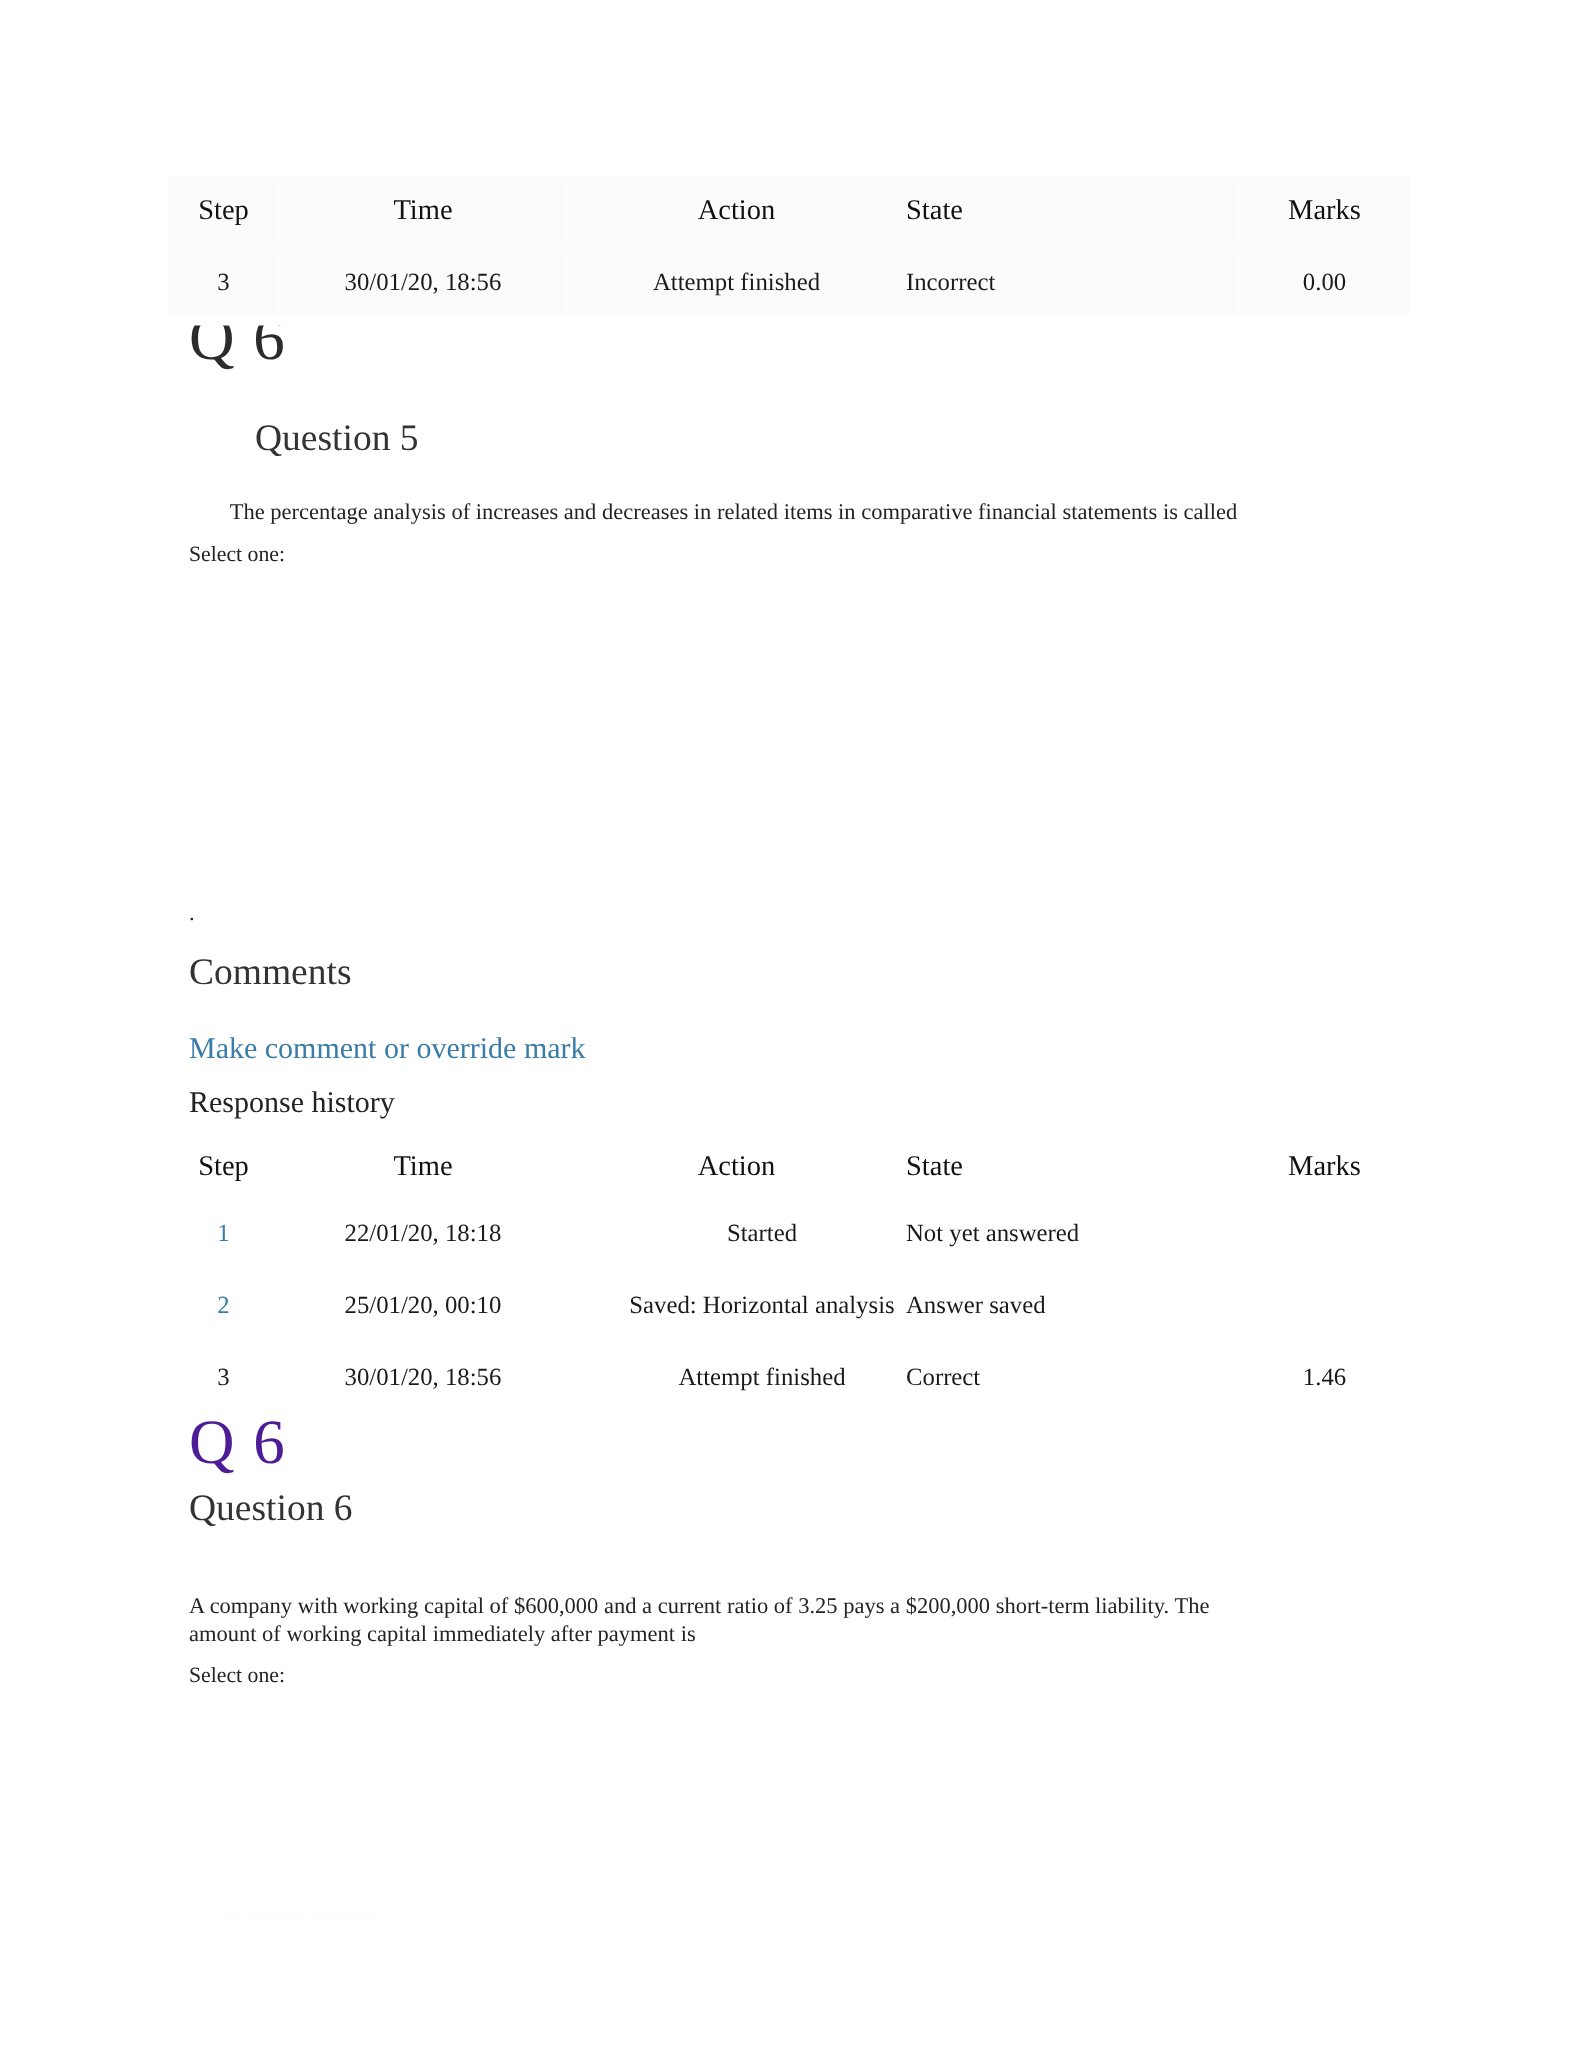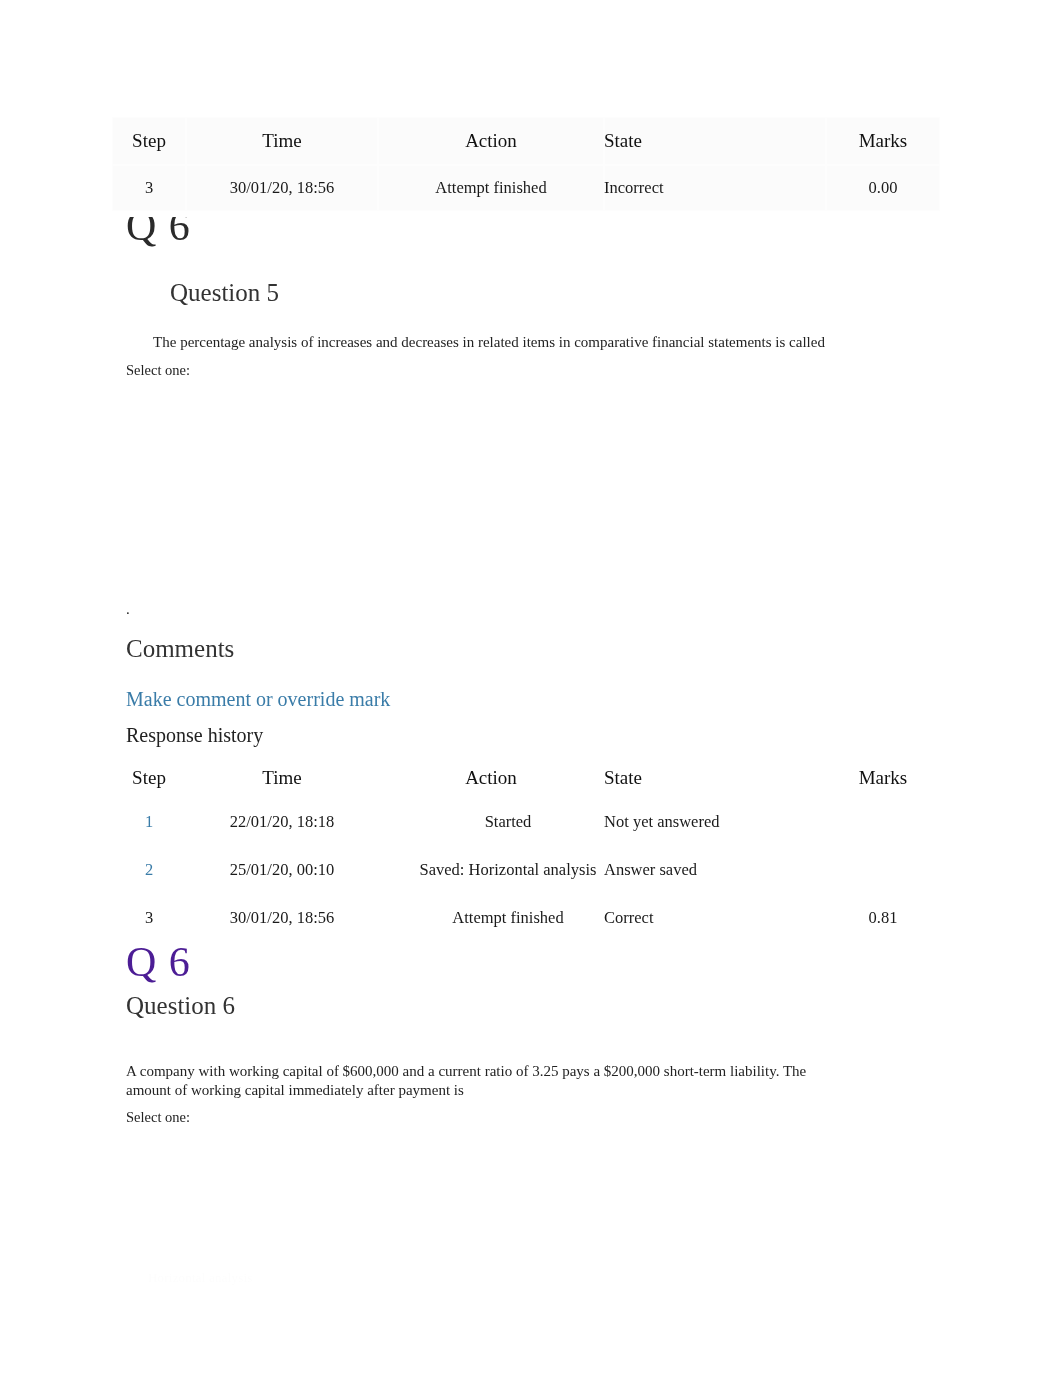--- a/index.html
+++ b/index.html
@@ -238,21 +238,21 @@
         <td class="c-time">25/01/20, 00:10</td>
         <td class="c-action">Saved: Horizontal analysis</td>
         <td class="c-state">Answer saved</td>
         <td class="c-marks"></td>
       </tr>
       <tr>
         <td class="c-step">3</td>
         <td class="c-time">30/01/20, 18:56</td>
         <td class="c-action">Attempt finished</td>
         <td class="c-state">Correct</td>
-        <td class="c-marks">0.81</td>
+        <td class="c-marks">1.46</td>
       </tr>
     </tbody>
   </table>
 </div>
 
 <div class="abs h-big" style="left:126px; top:938px;">Q 6</div>
 
 <div class="abs h-question" style="left:126px; top:991px;">Question 6</div>
 
 <div class="abs qtext" style="left:126px; top:1062px;">A company with working capital of $600,000 and a current ratio of 3.25 pays a $200,000 short-term liability. The amount of working capital immediately after payment is</div>

